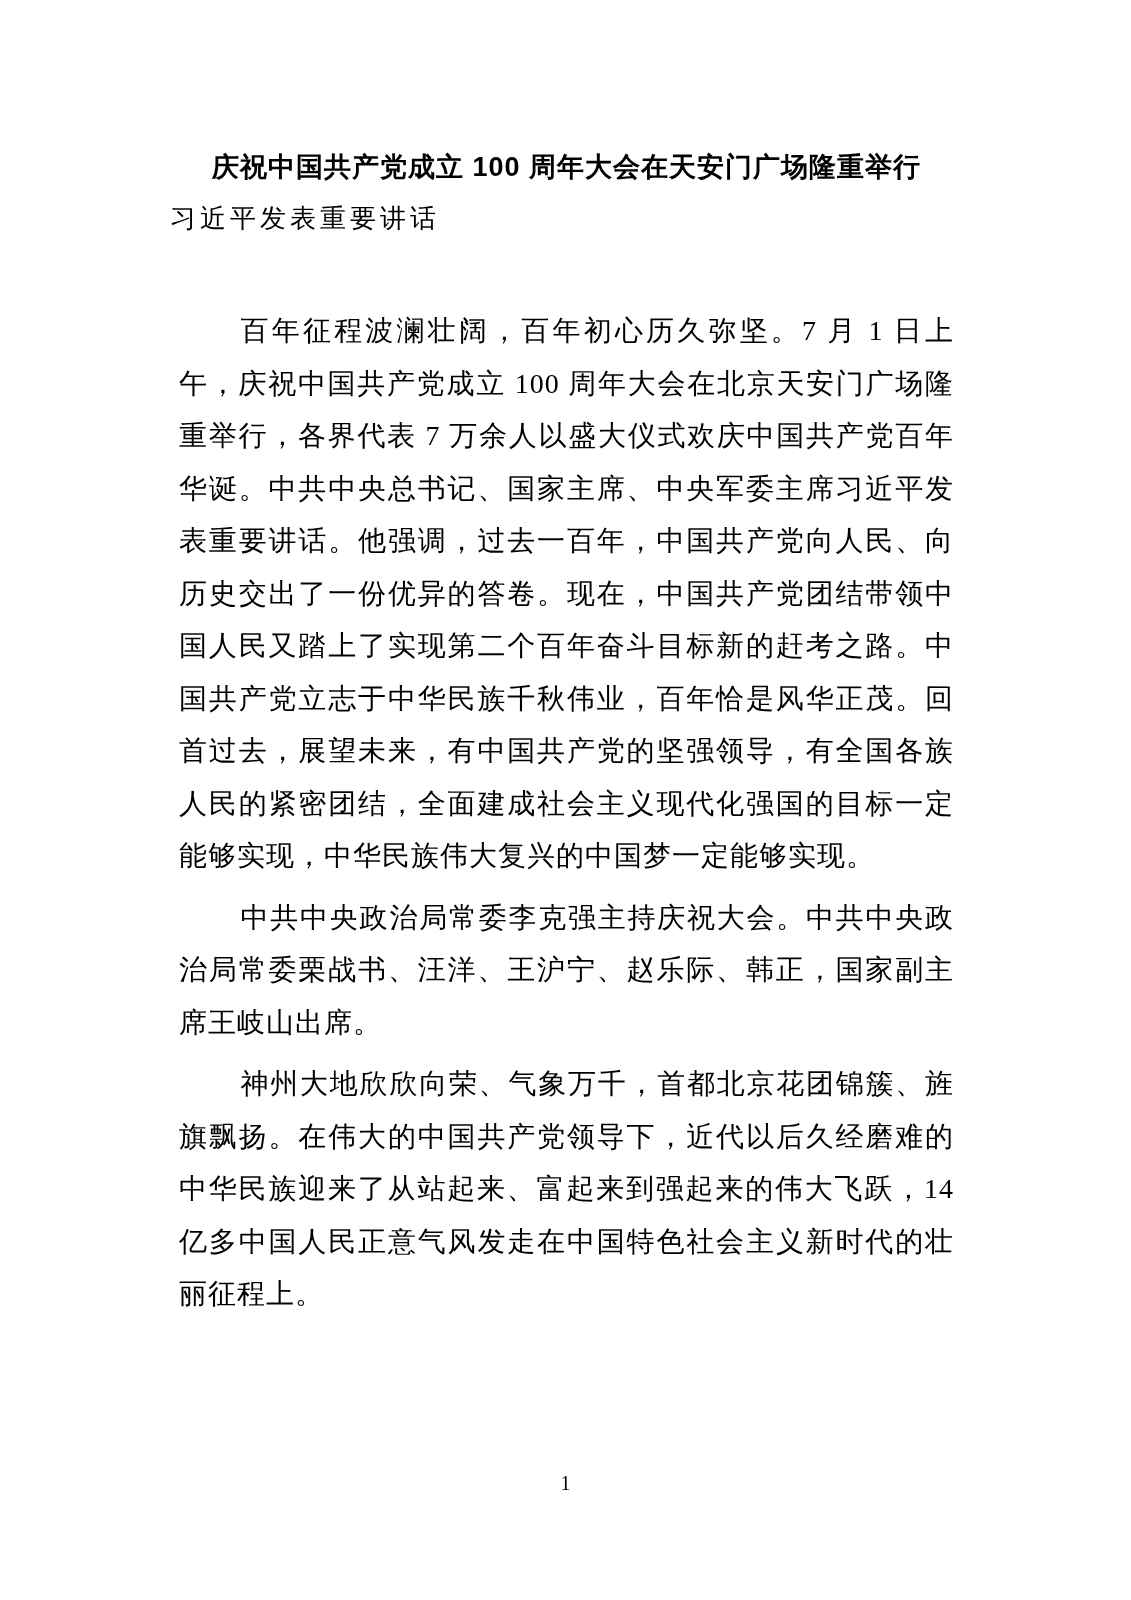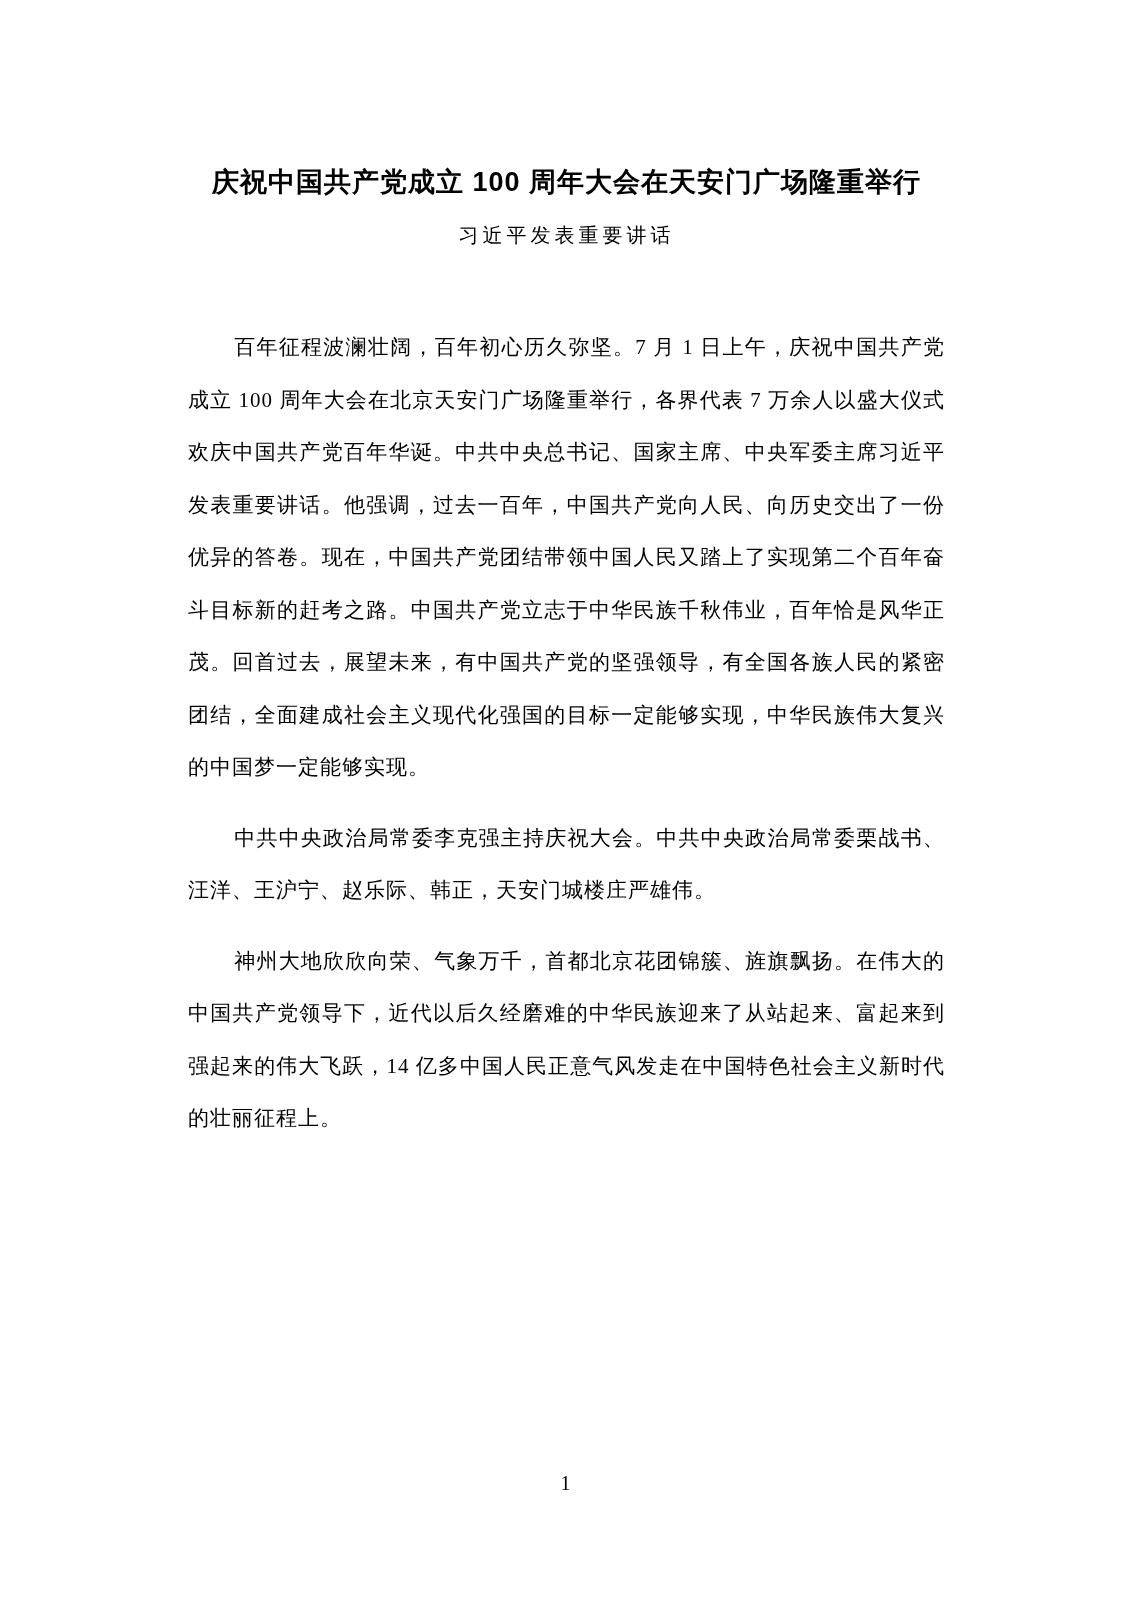--- a/index.html
+++ b/index.html
@@ -13,45 +13,45 @@
     height: 1600px;
     margin: 0 auto;
     background: #ffffff;
     color: #000000;
     box-sizing: border-box;
     padding: 148px 168px 0 170px;
     font-family: "Liberation Serif", "DejaVu Serif", serif;
     overflow: hidden;
   }
   .doc-title {
-    margin: 15px;
+    margin: 0;
     text-align: center;
     font-family: "Liberation Sans", "DejaVu Sans", sans-serif;
     font-weight: 700;
     font-size: 27px;
     line-height: 38px;
     letter-spacing: 1px;
     color: #000000;
   }
   .doc-subtitle {
     margin: 14px 0 0 0;
-    text-align: center;
+    text-align: left;
     font-family: "Liberation Serif", "DejaVu Serif", serif;
     font-weight: 400;
-    font-size: 20px;
+    font-size: 26px;
     line-height: 38px;
     letter-spacing: 4px;
     color: #000000;
   }
   .doc-body {
     margin-top: 67px;
   }
   .doc-body p {
-    margin: 18px;
-    font-size: 21px;
+    margin: 9px;
+    font-size: 28px;
     line-height: 52.5px;
     letter-spacing: 1px;
     text-align: justify;
     text-indent: 2.2em;
     color: #000000;
   }
   .page-number {
     position: absolute;
     left: 0;
     top: 1472px;
@@ -63,17 +63,17 @@
   }
 </style>
 </head>
 <body>
 
 <div class="page">
   <h1 class="doc-title">庆祝中国共产党成立 100 周年大会在天安门广场隆重举行</h1>
   <h2 class="doc-subtitle">习近平发表重要讲话</h2>
   <div class="doc-body">
     <p>百年征程波澜壮阔，百年初心历久弥坚。7 月 1 日上午，庆祝中国共产党成立 100 周年大会在北京天安门广场隆重举行，各界代表 7 万余人以盛大仪式欢庆中国共产党百年华诞。中共中央总书记、国家主席、中央军委主席习近平发表重要讲话。他强调，过去一百年，中国共产党向人民、向历史交出了一份优异的答卷。现在，中国共产党团结带领中国人民又踏上了实现第二个百年奋斗目标新的赶考之路。中国共产党立志于中华民族千秋伟业，百年恰是风华正茂。回首过去，展望未来，有中国共产党的坚强领导，有全国各族人民的紧密团结，全面建成社会主义现代化强国的目标一定能够实现，中华民族伟大复兴的中国梦一定能够实现。</p>
-    <p>中共中央政治局常委李克强主持庆祝大会。中共中央政治局常委栗战书、汪洋、王沪宁、赵乐际、韩正，天安门城楼庄严雄伟。</p>
+    <p>中共中央政治局常委李克强主持庆祝大会。中共中央政治局常委栗战书、汪洋、王沪宁、赵乐际、韩正，国家副主席王岐山出席。</p>
     <p>神州大地欣欣向荣、气象万千，首都北京花团锦簇、旌旗飘扬。在伟大的中国共产党领导下，近代以后久经磨难的中华民族迎来了从站起来、富起来到强起来的伟大飞跃，14 亿多中国人民正意气风发走在中国特色社会主义新时代的壮丽征程上。</p>
   </div>
   <div class="page-number">1</div>
 </div>
 
 </body></html>

